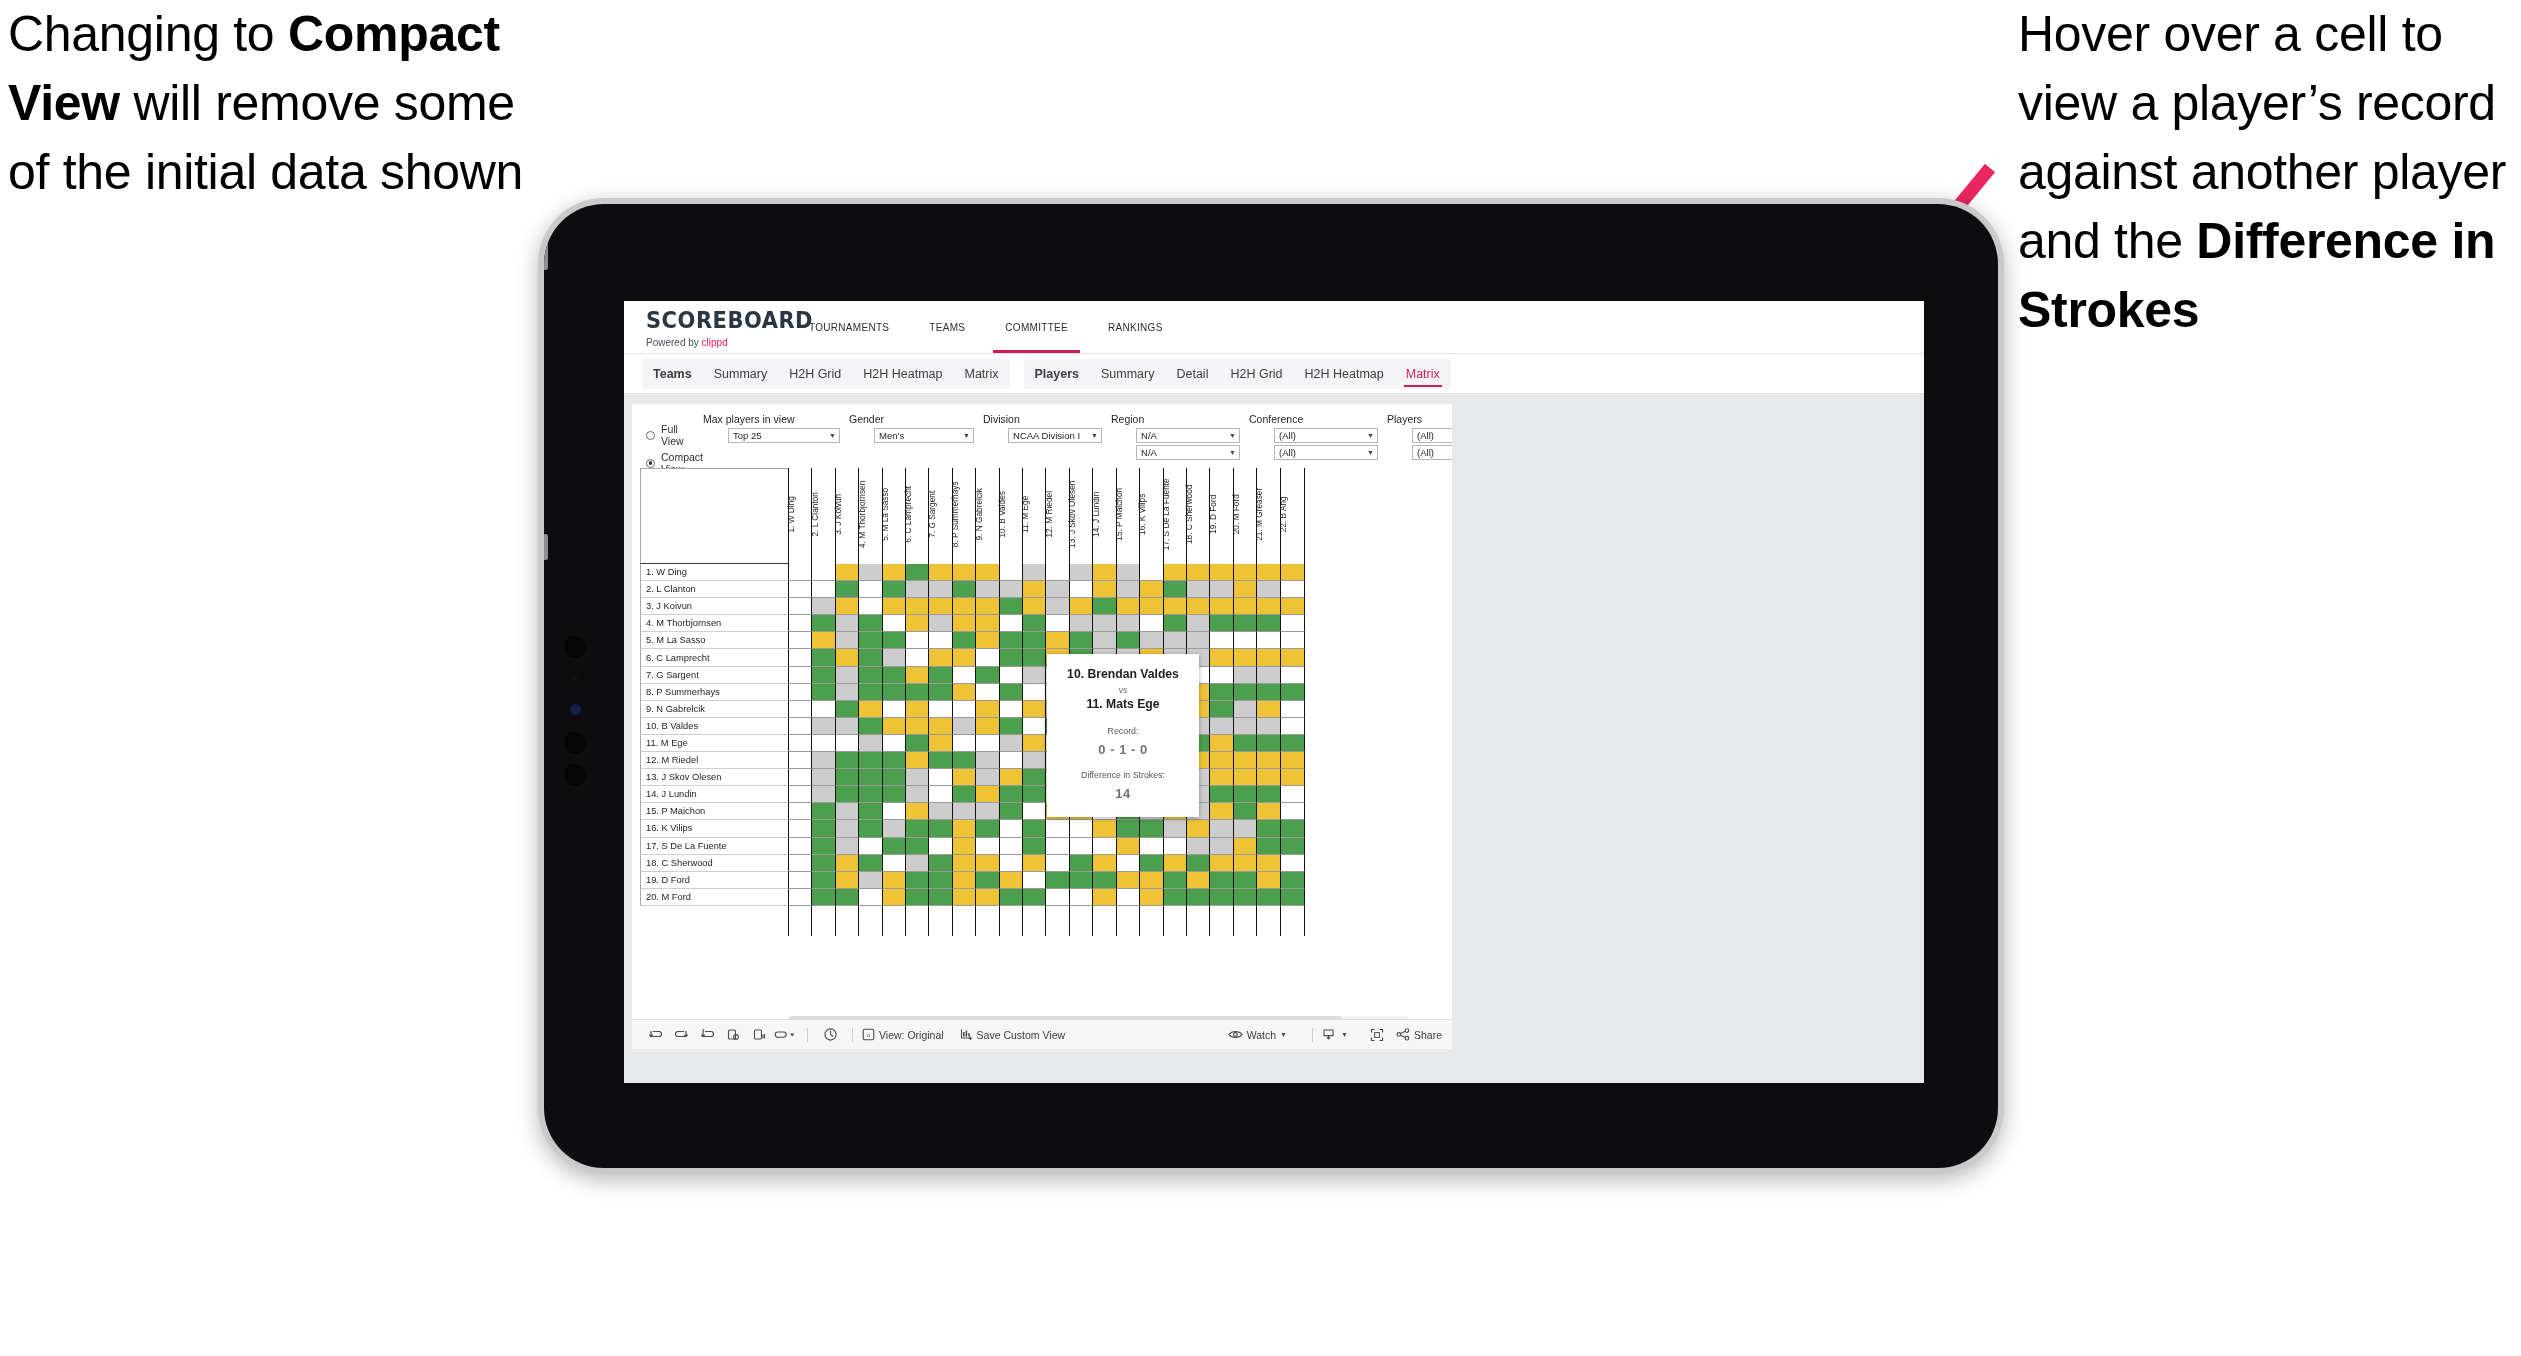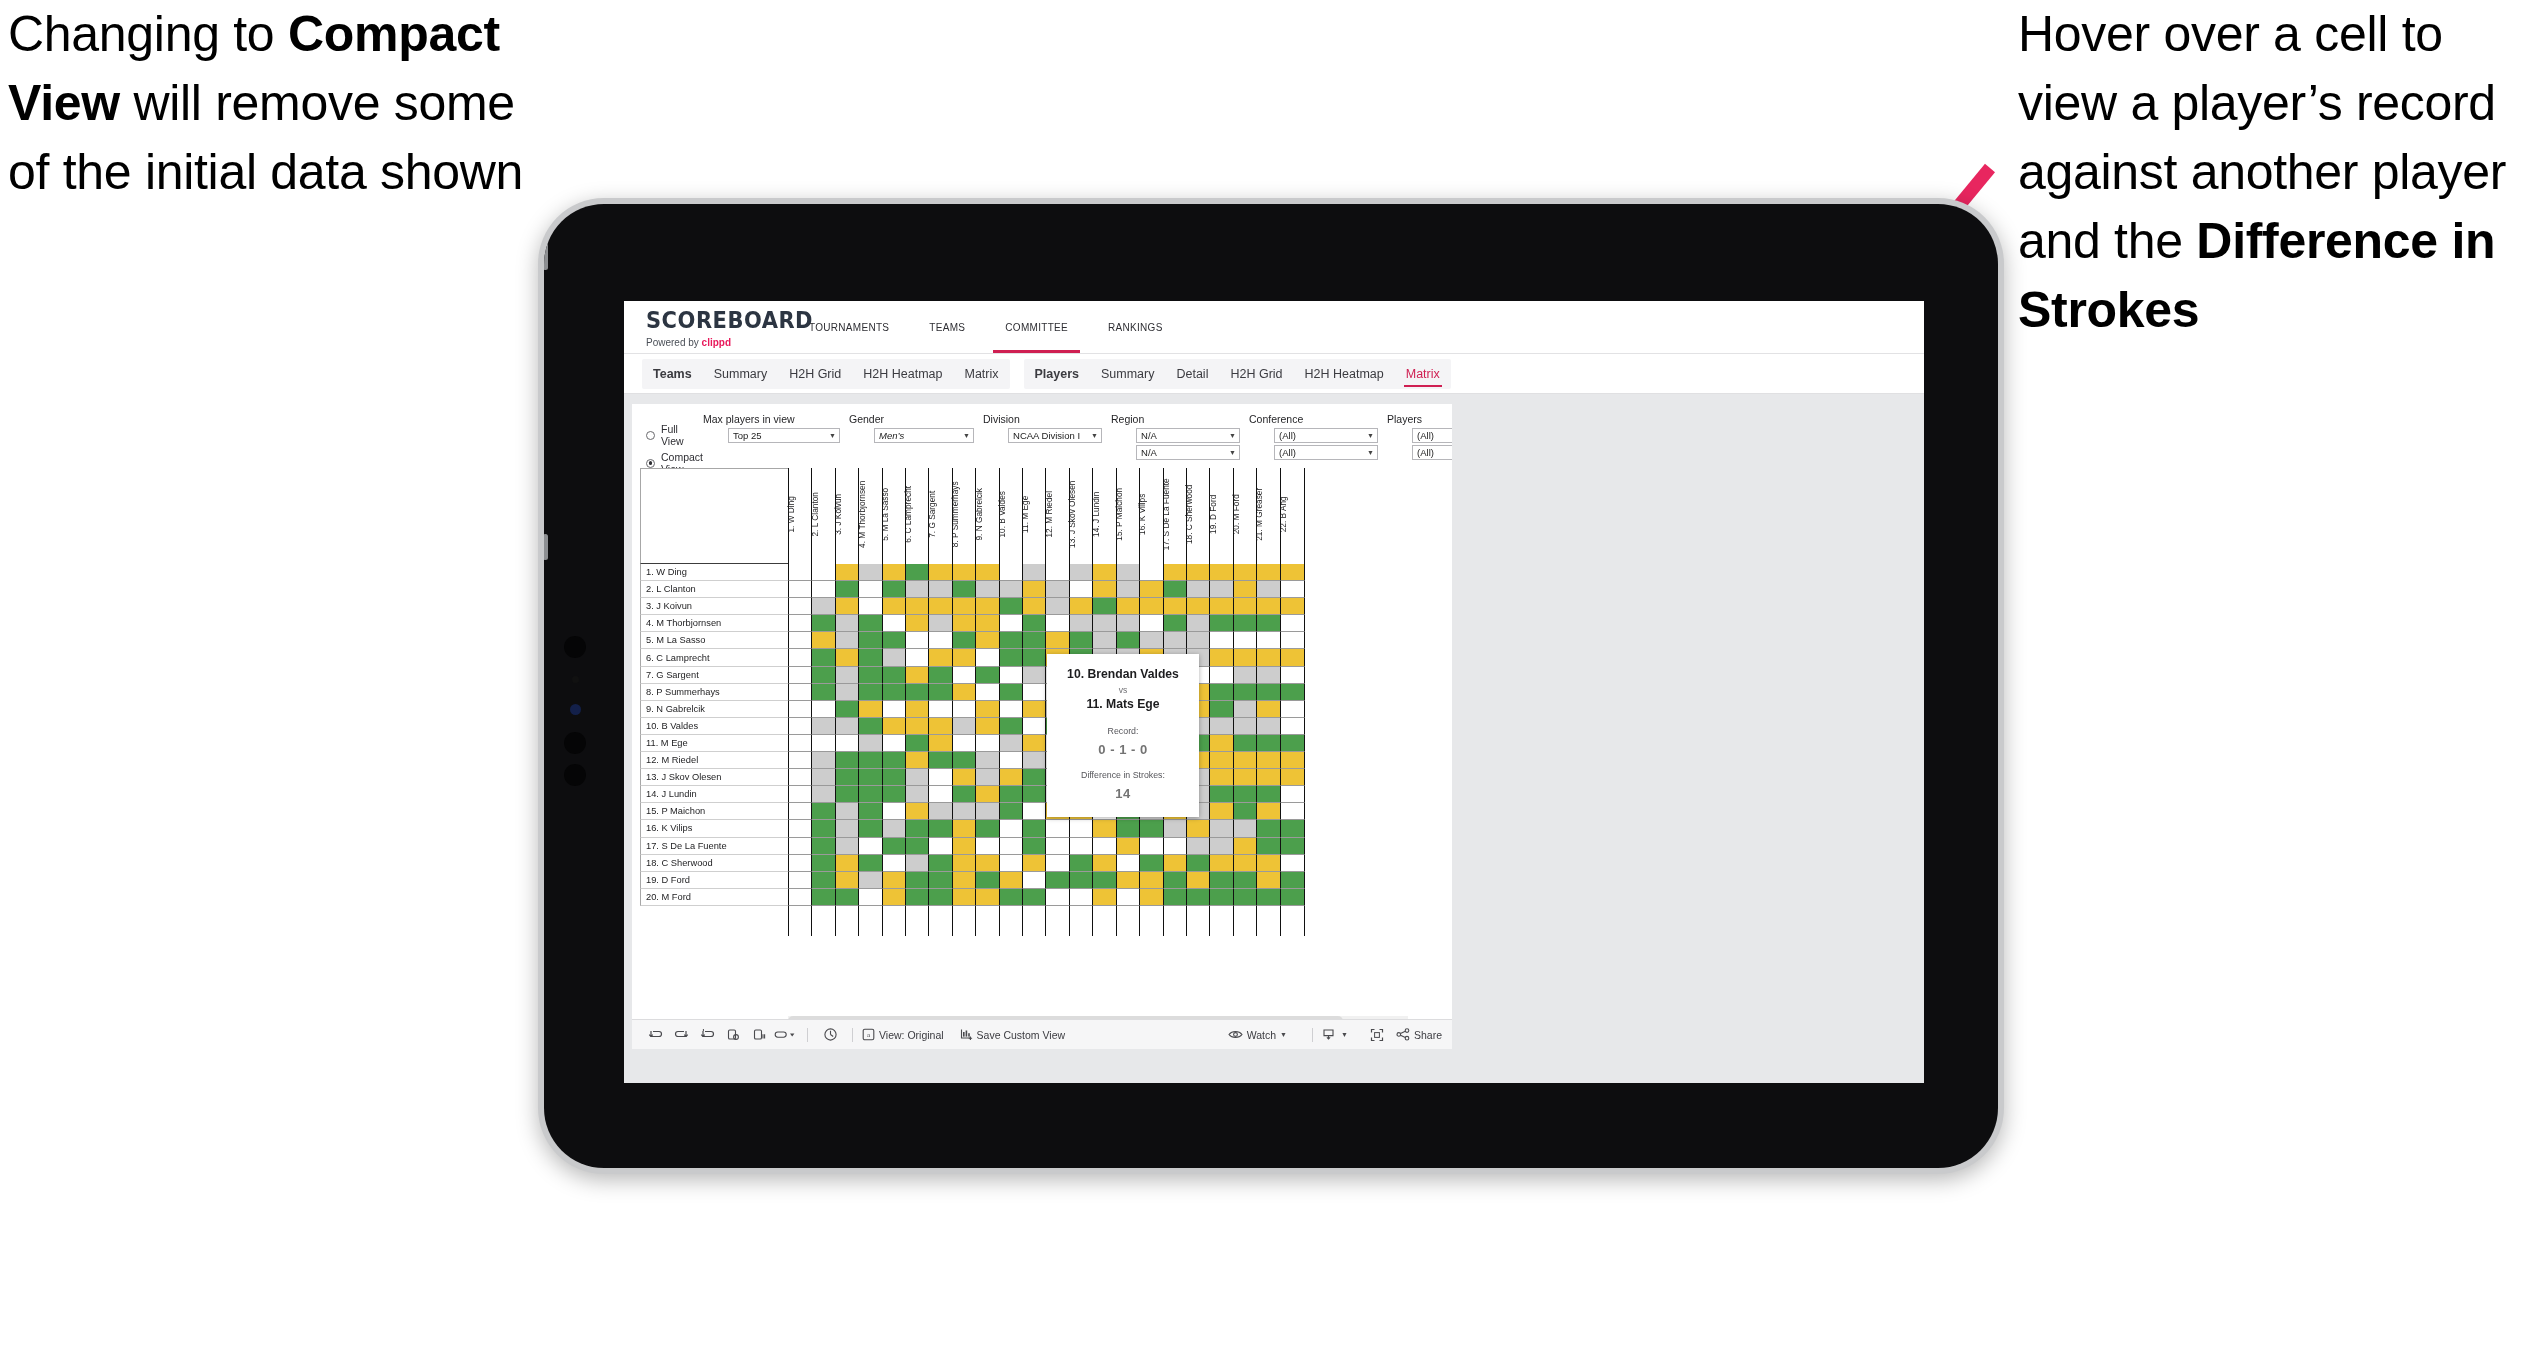--- a/index.html
+++ b/index.html
@@ -79,21 +79,21 @@
     font-size: 21px;
     letter-spacing: 0.5px;
     color: #2c3542;
     line-height: 1;
     transform: scaleY(1.12);
     transform-origin: left top;
   }
   #logo-sub {
     font-size: 10px; color: #4a4f57; margin-top: 7px;
   }
-  #logo-sub .brand { color: #e8195b; font-weight: 700; }
+  #logo-sub .brand { color: #e8195b; font-weight: 400; }
 
   .topnav-item {
     display: flex; align-items: center;
     padding: 0 20px;
     font-size: 10px;
     color: #2e2e33;
     letter-spacing: .3px;
     position: relative;
     cursor: pointer;
   }
@@ -177,21 +177,21 @@
     display:flex; align-items:center; justify-content:space-between;
     padding: 0 3px 0 4px;
     font-size: 9.5px;
     color:#222;
     margin-bottom: 2px;
     cursor:pointer;
     margin-left:25px;
   }
   .fsel .cv { width:7px; text-align:center; font-size:7px; color:#444; }
   .w-mp  { width: 112px; }
-  .w-gen { width: 100px; font-style: italic; }
+  .w-gen { width: 100px; }
   .w-div { width: 94px; }
   .w-reg { width: 104px; }
   .w-con { width: 104px; }
   .w-pla { width: 104px; }
 
   
   #matrix-wrap { position:absolute; left:0; top:64px; width:820px; }
   .hdr-row { display:flex; align-items:flex-end; padding-left: 8px; }
   .corner-box {
     width: 148px; height: 96px;

